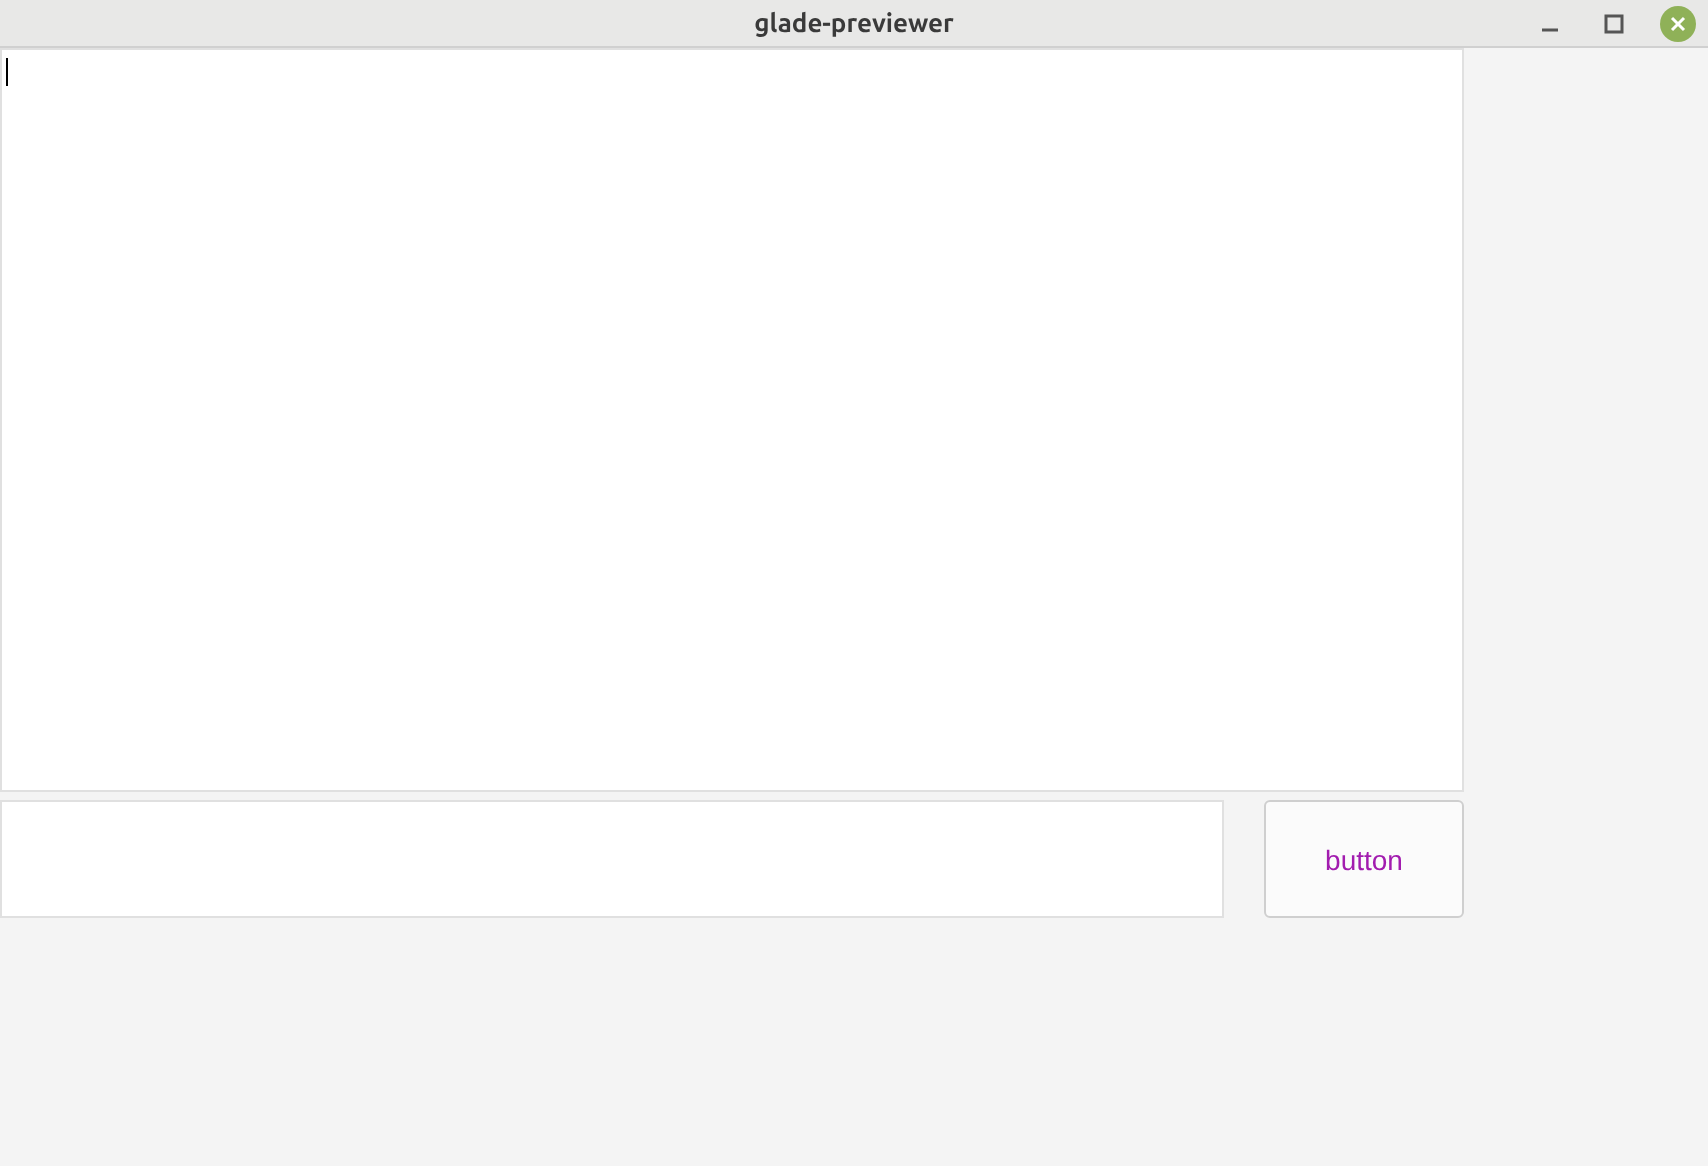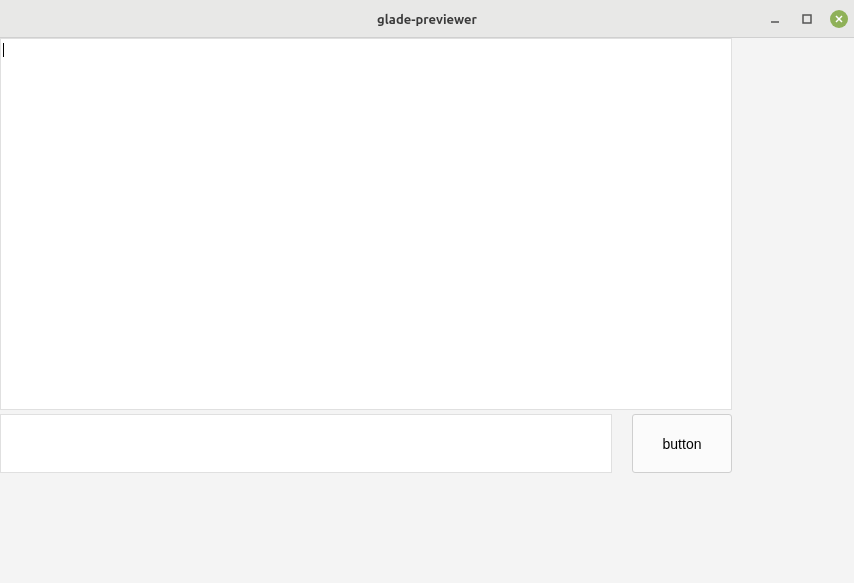--- a/index.html
+++ b/index.html
@@ -8,21 +8,21 @@
       box-sizing: border-box;
     }
     body {
       font-family: -apple-system, BlinkMacSystemFont, "Segoe UI", Ubuntu, Cantarell, sans-serif;
       background: #f4f4f4;
       width: 854px;
       height: 583px;
       overflow: hidden;
     }
     .titlebar {
-      height: 38px;
+      height: 24px;
       background: #e8e8e7;
       border-bottom: 1px solid #d0d0d0;
       display: flex;
       align-items: center;
       position: relative;
     }
     .titlebar-title {
       position: absolute;
       left: 50%;
       transform: translateX(-50%);
@@ -98,21 +98,21 @@
       margin-right: 4px;
       height: 59px;
     }
     .action-button {
       width: 100px;
       height: 59px;
       background: #fbfbfb;
       border: 1px solid #cfcfcf;
       border-radius: 3px;
       font-size: 14px;
-      color: #000000;
+      color: #a21caf;
       cursor: pointer;
       margin-left: 16px;
     }
   </style>
 </head>
 <body>
 
 <div class="titlebar">
   <span class="titlebar-title">glade-previewer</span>
   <div class="window-controls">

